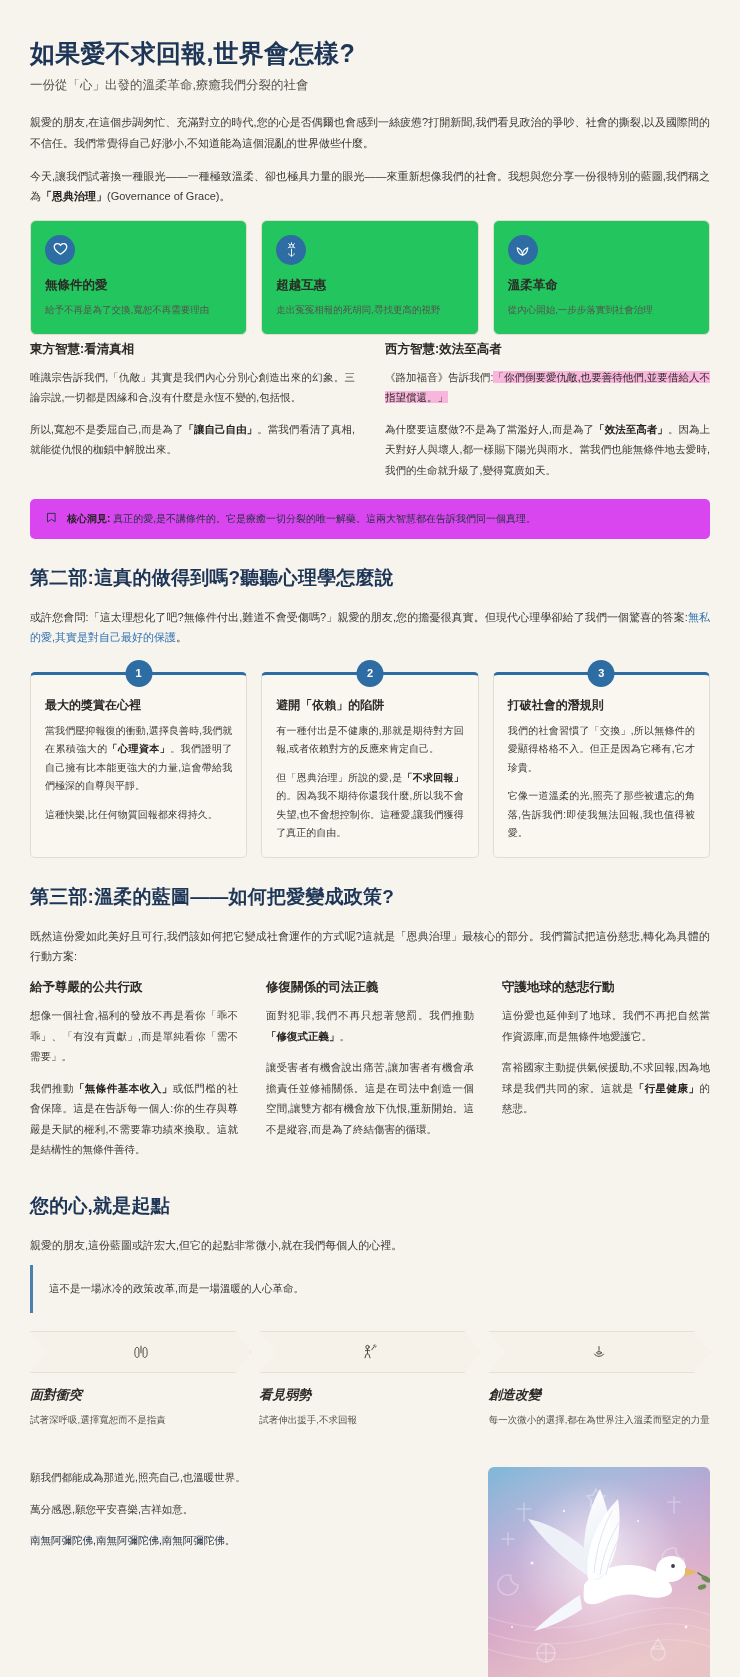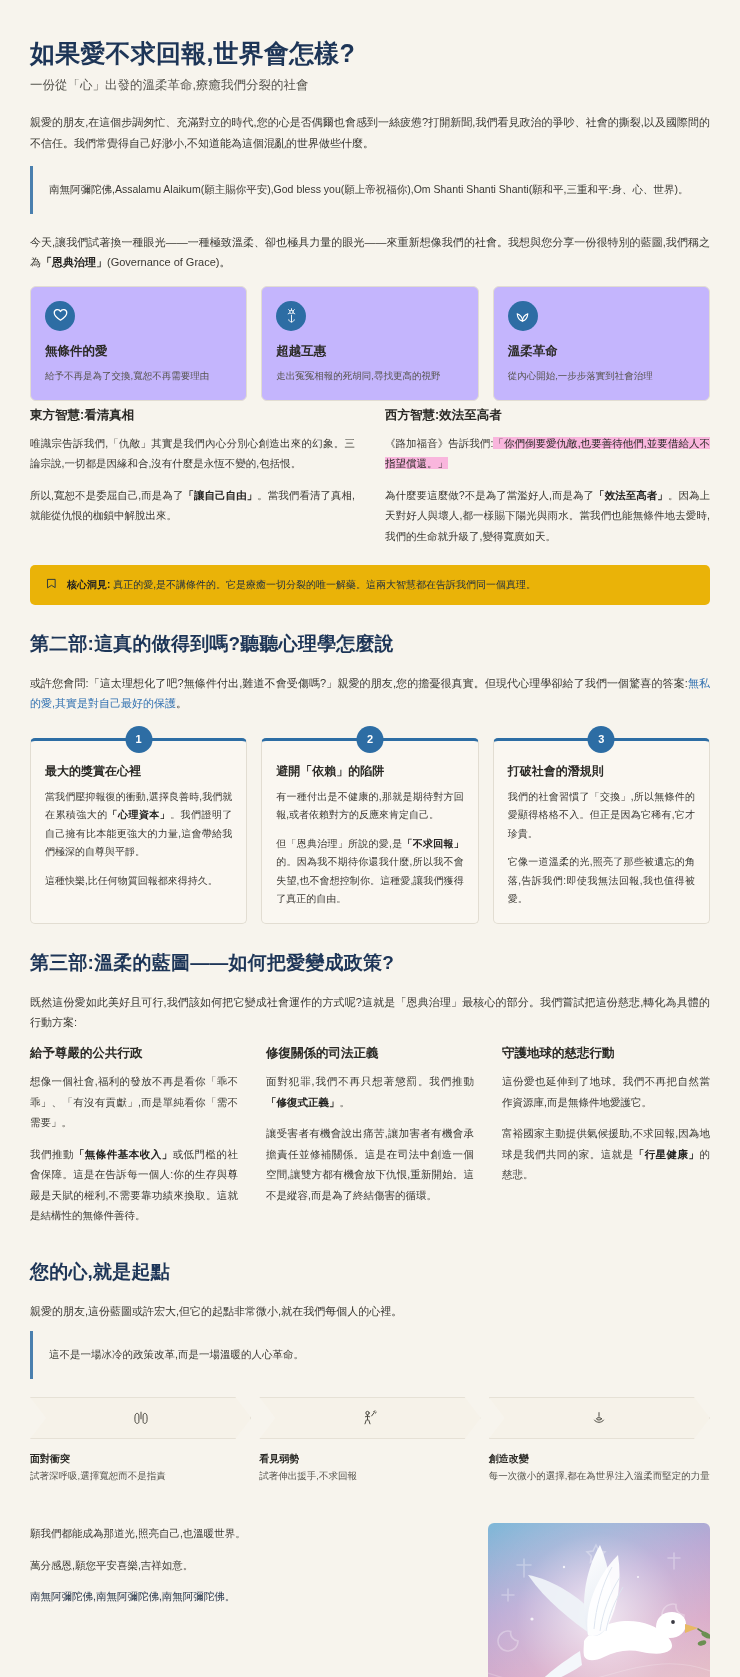--- a/index.html
+++ b/index.html
@@ -71,42 +71,42 @@
   .quote.tall { padding: 14px 0 14px 16px; margin-bottom: 18px; }
 
   
   .cards3 {
     display: flex;
     gap: 14px;
     margin: 4px 0 6px 0;
   }
   .icard {
     flex: 1 1 0;
-    background: #c4b5fd;
+    background: #22c55e;
     border: 1px solid #e2ddd2;
     border-radius: 6px;
     padding: 14px 14px 16px 14px;
   }
   .icard .badge {
     width: 30px; height: 30px; border-radius: 50%;
     background: #2d6da4;
     display: flex; align-items: center; justify-content: center;
     margin-bottom: 12px;
   }
   .icard .badge svg { display:block; }
   .icard .t { font-size: 12.5px; font-weight: bold; color: #2b2a26; margin-bottom: 8px; }
   .icard .d { font-size: 9.5px; color: #55534d; line-height: 1.7; }
 
   
   .cols2 { display: flex; gap: 30px; margin-bottom: 4px; }
   .cols2 > div { flex: 1 1 0; }
 
   
   .insight {
-    background: #eab308;
+    background: #d946ef;
     border-radius: 5px;
     padding: 11px 16px;
     display: flex;
     align-items: flex-start;
     gap: 10px;
     font-size: 10px;
     line-height: 1.7;
     color: #22313f;
     margin: 8px 0 4px 0;
   }
@@ -154,21 +154,21 @@
     height: 42px;
     background: #f6f2e9;
     border: 1px solid #e6e1d6;
     display: flex; align-items: center; justify-content: center;
     clip-path: polygon(0 0, calc(100% - 16px) 0, 100% 50%, calc(100% - 16px) 100%, 0 100%, 16px 50%);
   }
   .chev-wrap:first-child .chev {
     clip-path: polygon(0 0, calc(100% - 16px) 0, 100% 50%, calc(100% - 16px) 100%, 0 100%, 16px 50%);
   }
   .chev svg { display:block; }
-  .chev-label { font-size: 10px; font-weight: bold; color:#2b2a26; margin: 13px 0 2px 0; }
+  .chev-label { font-size: 13px; font-weight: bold; color:#2b2a26; margin: 13px 0 8px 0; font-style: italic; }
   .chev-desc { font-size: 9.5px; color:#55534d; line-height:1.6; }
 
   
   .closing { display: flex; gap: 22px; margin-top: 40px; align-items: flex-start; }
   .closing-text { flex: 1 1 auto; }
   .closing-text p { font-size: 10.5px; line-height: 1.95; margin: 0 0 11px 0; color:#3a3833; }
   .closing-text p.bold-line { font-weight: normal; color: #1f2e44; }
   .dove {
     flex: 0 0 222px;
     height: 222px;
@@ -181,23 +181,20 @@
 </head>
 <body>
 
 <div class="page">
 
   <h1 class="doc-title">如果愛不求回報,世界會怎樣?</h1>
   <div class="doc-subtitle">一份從「心」出發的溫柔革命,療癒我們分裂的社會</div>
 
   <p class="body">親愛的朋友,在這個步調匆忙、充滿對立的時代,您的心是否偶爾也會感到一絲疲憊?打開新聞,我們看見政治的爭吵、社會的撕裂,以及國際間的不信任。我們常覺得自己好渺小,不知道能為這個混亂的世界做些什麼。</p>
 
-  <div class="quote tall">
-    <span>南無阿彌陀佛,Assalamu Alaikum(願主賜你平安),God bless you(願上帝祝福你),Om Shanti Shanti Shanti(願和平,三重和平:身、心、世界)。</span>
-  </div>
 
   <p class="body"><span>今天,讓我們試著換一種眼光——一種極致溫柔、卻也極具力量的眼光——來重新想像我們的社會。我想與您分享一份很特別的藍圖,我們稱之為</span><b>「恩典治理」</b><span>(Governance of Grace)。</span></p>
 
   <div class="cards3">
 
     <div class="icard">
       <div class="badge">
         <svg width="17" height="17" viewBox="0 0 24 24" fill="none" stroke="#ffffff" stroke-width="1.8" stroke-linecap="round" stroke-linejoin="round">
             <path d="M20.8 8.6c0 4.6-8.8 10-8.8 10S3.2 13.2 3.2 8.6A4.6 4.6 0 0 1 12 6.4a4.6 4.6 0 0 1 8.8 2.2z"></path>
           </svg>

